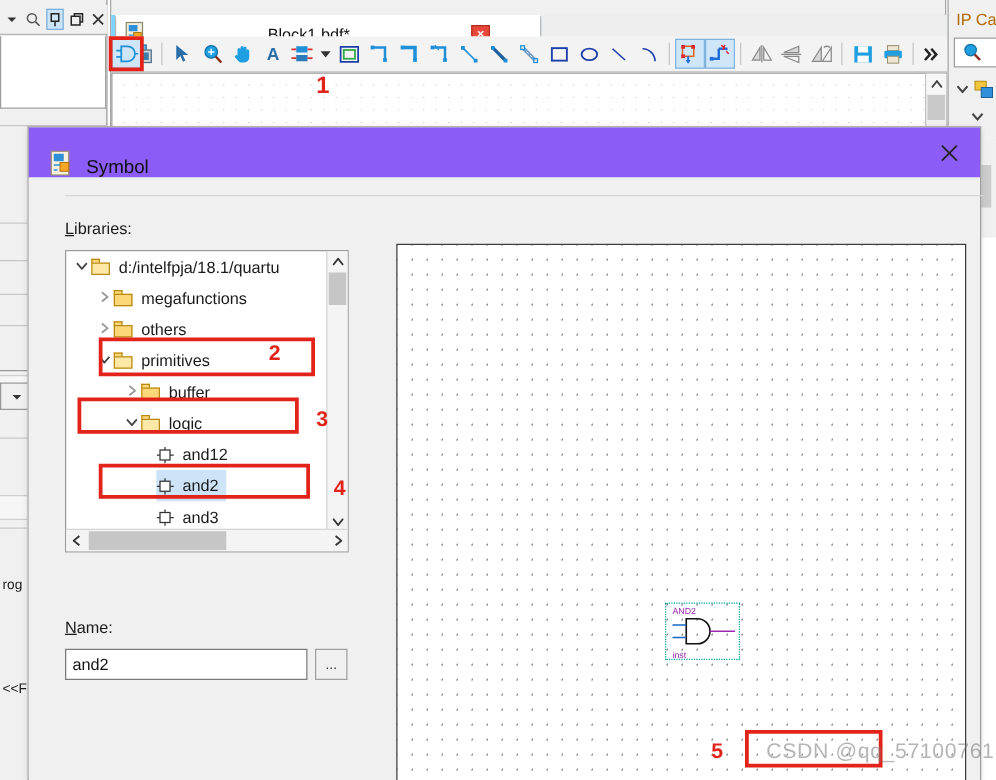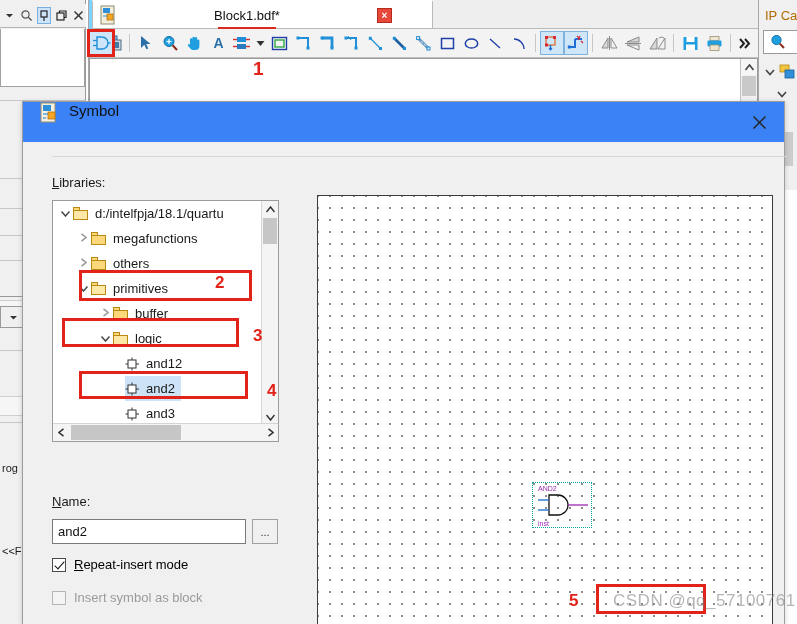--- a/index.html
+++ b/index.html
@@ -47,21 +47,21 @@
   .grip { position: absolute; left: 28px; top: 310px; width: 4px; height: 13px; }
   .grip i { display: block; width: 2px; height: 2px; background: #8a8a8a; margin-bottom: 2px; }
   .bg-text { position: absolute; font-size: 11px; color: #1a1a1a; white-space: nowrap; }
   .bg-strip { position: absolute; background: #f6f6f6; border-top: 1px solid #cfcfcf; border-bottom: 1px solid #cfcfcf; }
 
   
   .editor-win {
     position: absolute; left: 88px; top: 0; width: 669px; height: 110px;
     background: #f0f0f0; border: 1px solid #a7a7a7; border-top: none;
   }
-  .tabbar { position: absolute; left: 0; top: 0; width: 669px; height: 29px; background: #7dd3fc; }
+  .tabbar { position: absolute; left: 0; top: 12px; width: 669px; height: 29px; background: #7dd3fc; }
   .tab-active {
     position: absolute; left: 3px; top: 0; width: 341px; height: 29px;
     background: #ffffff; border: 1px solid #b9b9b9; border-top: 2px solid #ffffff;
     display: flex; align-items: center;
   }
   .tab-icon { width: 18px; height: 20px; margin-left: 6px; position: relative; flex: 0 0 auto; }
   .tab-label {
     flex: 1; text-align: center; font-size: 13px; color: #111; position: relative;
   }
   .tab-underline {
@@ -144,21 +144,21 @@
   .brn-thumb { position: absolute; left: 22px; top: 22px; width: 13px; height: 34px; background: #cccccc; }
 
   
   .dialog {
     position: absolute; left: 22px; top: 101px; width: 763px; height: 523px;
     background: #f0f0f0; border: 1px solid #9d9d9d;
     box-shadow: 0 1px 5px rgba(0,0,0,0.18);
   }
   .dlg-title {
     position: absolute; left: 0; top: 0; width: 100%; height: 40px;
-    background: #3b82f6; display: flex; align-items: flex-start;
+    background: #8b5cf6; display: flex; align-items: flex-end;
   }
   .dlg-ico { width: 20px; height: 22px; margin-left: 16px; position: relative; }
   .dlg-title-text { margin-left: 10px; font-size: 15px; color: #111; }
   .dlg-close {
     position: absolute; right: 14px; top: 9px; width: 22px; height: 22px;
     display: flex; align-items: center; justify-content: center;
     font-size: 16px; color: #222;
   }
   .dlg-body { position: absolute; left: 0; top: 40px; width: 100%; height: 483px; background: #f0f0f0; }
   .dlg-sep { position: absolute; left: 29px; top: 14px; width: 735px; height: 1px; background: #d5d5d5; }
@@ -797,29 +797,21 @@
           </svg>
         </div>
       </div>
 
       <div class="lbl" style="left:29px; top:352px;text-align:center;">
         <u>N</u><span>ame:</span>
       </div>
       <input class="name-input" type="text" value="and2" style="">
       <div class="browse-btn">...</div>
 
-      <div class="cb-row" style="left:29px; top:415px;">
-        <span class="cbox checked"></span>
-        <span><u>R</u><span>epeat-insert mode</span></span>
-      </div>
-
-      <div class="cb-row dim" style="left:29px; top:448px;">
-        <span class="cbox disabled"></span>
-        <span>Insert symbol as block</span>
-      </div>
+
 
     </div>
   </div>
 
   <div class="redbox" style="left:79px; top:270px; width:173px; height:31px;"></div>
   <div class="marker" style="left:215px; top:273px;">2</div>
 
   <div class="redbox" style="left:62px; top:318px; width:177px; height:29px;"></div>
   <div class="marker" style="left:253px; top:326px;">3</div>
 

